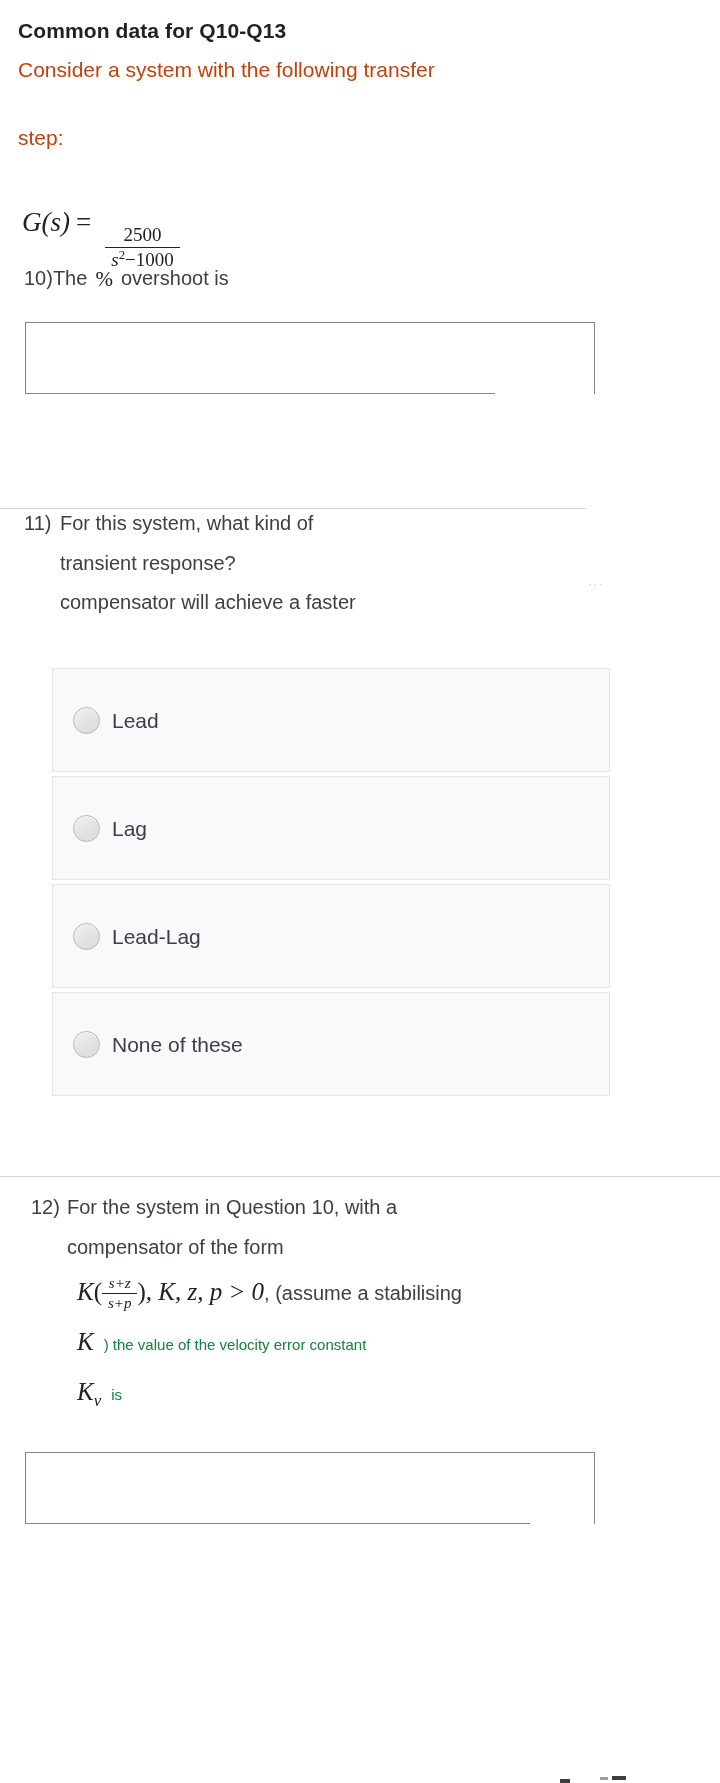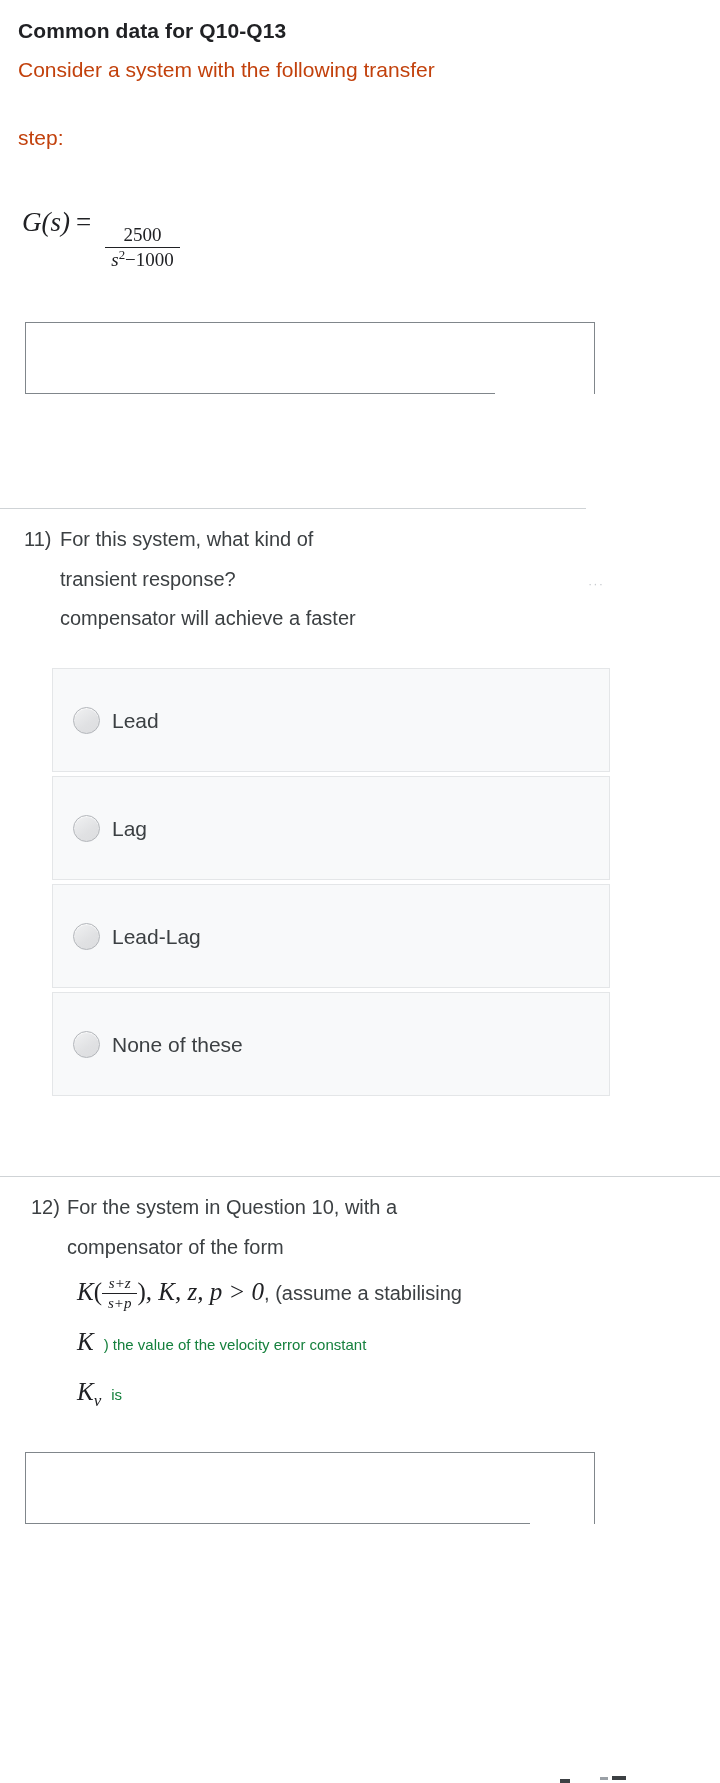--- a/index.html
+++ b/index.html
@@ -162,21 +162,21 @@
     position: absolute;
     left: 588px;
     top: 576px;
     font-size: 13px;
     letter-spacing: 1px;
     color: #c8cbcf;
     user-select: none;
   }
 
   
-  #q11 { left: 24px; top: 520px; }
+  #q11 { left: 24px; top: 504px; }
 
   .options {
     position: absolute;
     left: 52px;
     top: 668px;
     width: 558px;
   }
   .option-row {
     background: #f8f9fa;
     border: 1px solid #e4e6e8;
@@ -256,20 +256,25 @@
     </div>
   </div>
 
   <div class="gs-formula math">
     <span>G(s)</span><span class="math-up" style="margin:0 6px;">=</span><span class="frac">
         <span class="num math-up">2500</span>
         <span class="den"><span>s</span><span class="sup math-up">2</span><span class="math-up">−1000</span></span>
       </span>
   </div>
 
+  <div class="q-block" id="q10">
+    <div class="q-line q-head">
+      <span class="q-num" style="width:auto;">10)</span><span>The</span><span class="pct">%</span><span>overshoot is</span>
+    </div>
+  </div>
 
   <div class="answer-box" id="answer-box-q10" title=""></div>
 
   <div class="divider" id="divider-1"></div>
 
   <div class="q-block" id="q11">
     <div class="q-line">
       <span class="q-num">11)</span><span>For this system, what kind of</span>
     </div>
     <div class="q-line">

